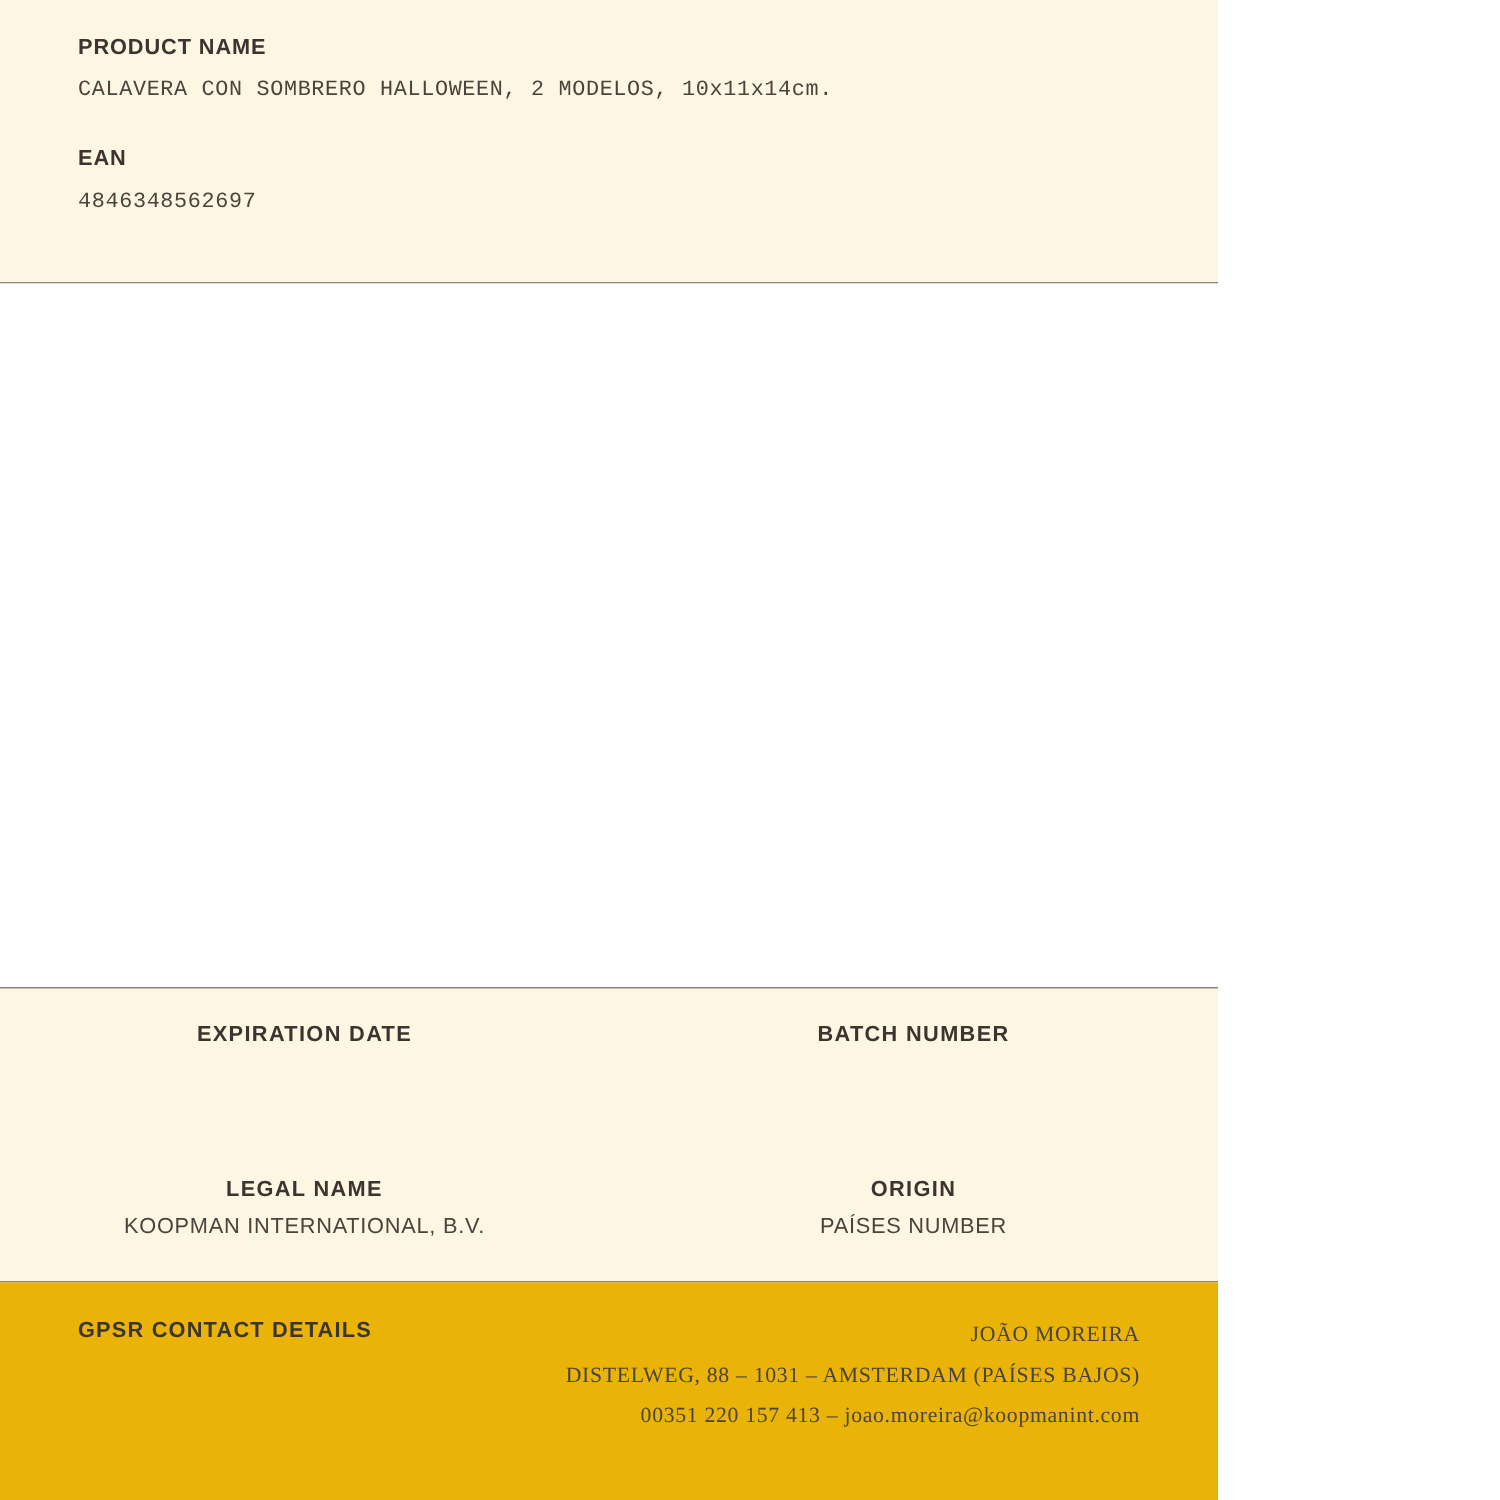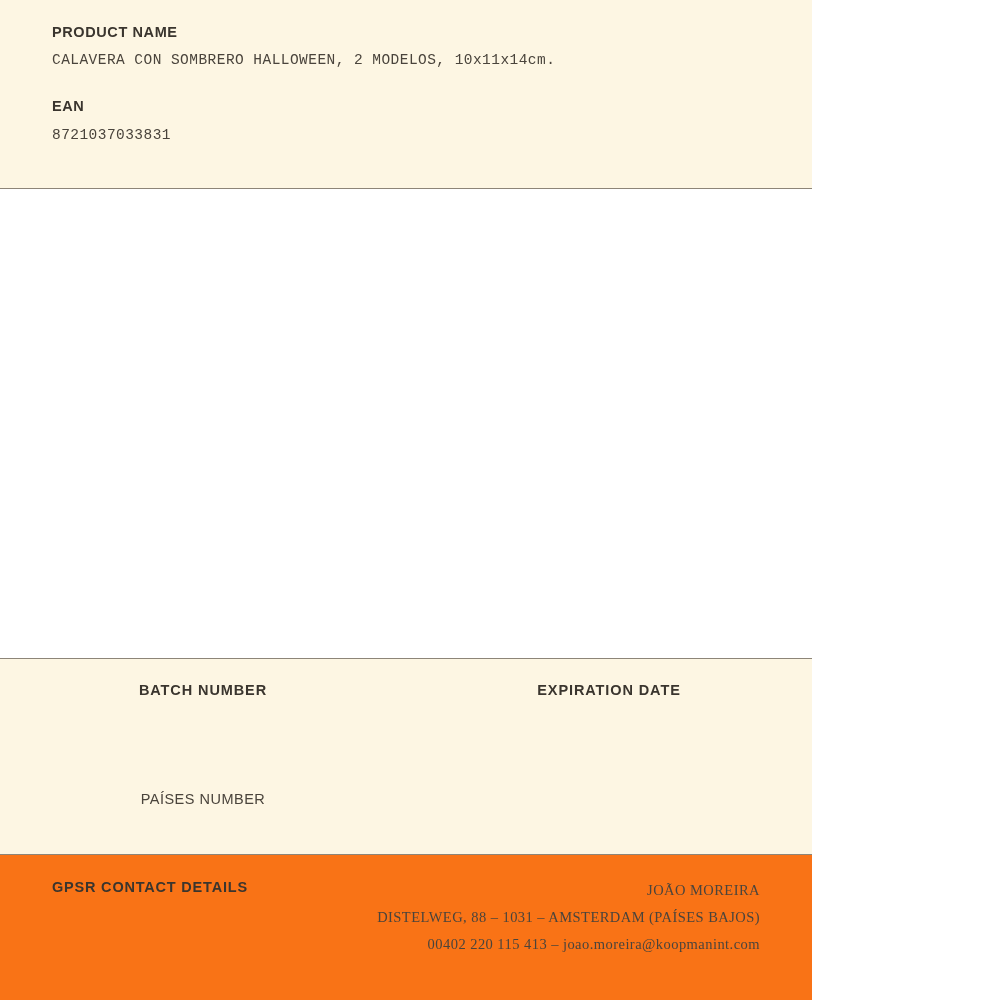--- a/index.html
+++ b/index.html
@@ -102,21 +102,21 @@
     margin: 6px 0 0 0;
     min-height: 18px;
   }
 
   .info-row.second {
     margin-top: 60px;
   }
 
   
   .footer {
-    background: #f97316;
+    background: #eab308;
     box-sizing: border-box;
     padding: 22px 52px 20px 52px;
     display: flex;
     justify-content: space-between;
     align-items: flex-start;
     height: 145px;
   }
 
   .footer-title {
     font-size: 14.5px;
@@ -145,45 +145,50 @@
 </head>
 <body>
 
 <div class="page">
 
   <div class="product-block">
     <div class="field-label">PRODUCT NAME</div>
     <div class="field-value">CALAVERA CON SOMBRERO HALLOWEEN, 2 MODELOS, 10x11x14cm.</div>
     <div class="spacer-block"></div>
     <div class="field-label">EAN</div>
-    <div class="field-value">8721037033831</div>
+    <div class="field-value">4846348562697</div>
   </div>
 
   <div class="image-area"></div>
 
   <div class="info-block">
     <div class="info-row">
       <div class="info-cell">
-        <div class="info-title">BATCH NUMBER</div>
+        <div class="info-title">EXPIRATION DATE</div>
         <div class="info-value"></div>
       </div>
       <div class="info-cell">
-        <div class="info-title">EXPIRATION DATE</div>
+        <div class="info-title">BATCH NUMBER</div>
         <div class="info-value"></div>
       </div>
     </div>
     <div class="info-row second">
       <div class="info-cell">
+        <div class="info-title">LEGAL NAME</div>
+        <div class="info-value">KOOPMAN INTERNATIONAL, B.V.</div>
+      </div>
+      <div class="info-cell">
+        <div class="info-title">ORIGIN</div>
         <div class="info-value">PAÍSES NUMBER</div>
       </div>
     </div>
   </div>
 
   <div class="footer">
     <div class="footer-title">GPSR CONTACT DETAILS</div>
     <div class="footer-contact">
       <div>JOÃO MOREIRA</div>
       <div>DISTELWEG, 88 – 1031 – AMSTERDAM (PAÍSES BAJOS)</div>
-      <div>00402 220 115 413 – joao.moreira@koopmanint.com</div>
+      <div>00351 220 157 413 – joao.moreira@koopmanint.com</div>
     </div>
   </div>
 
 </div>
 
 </body></html>

